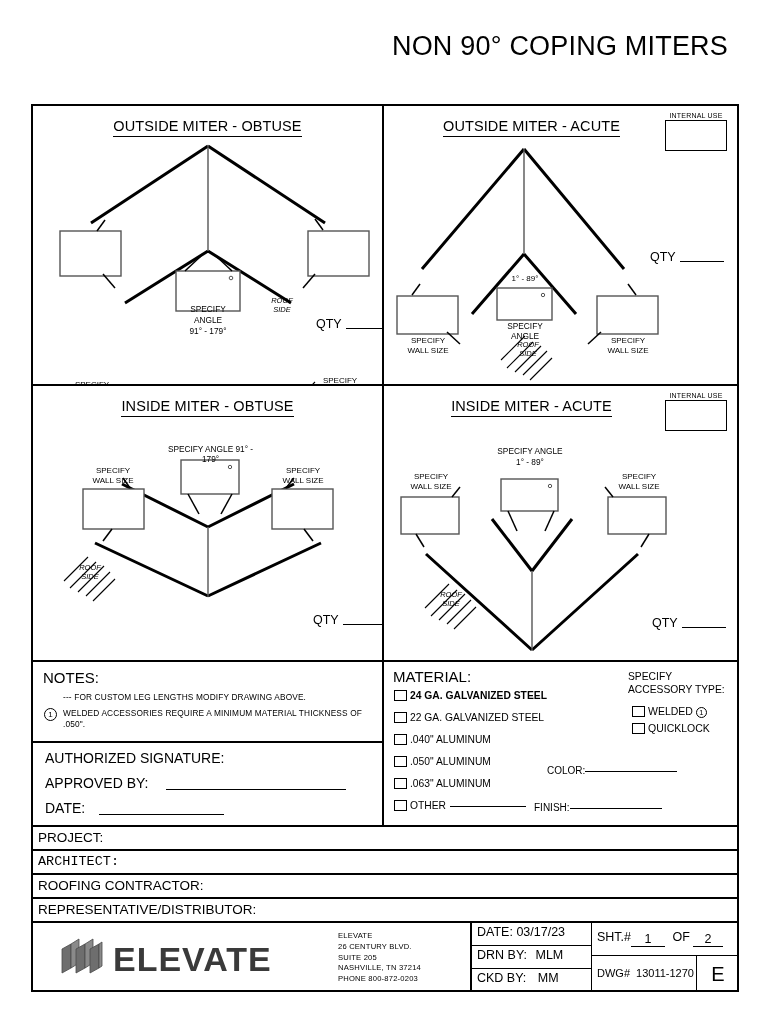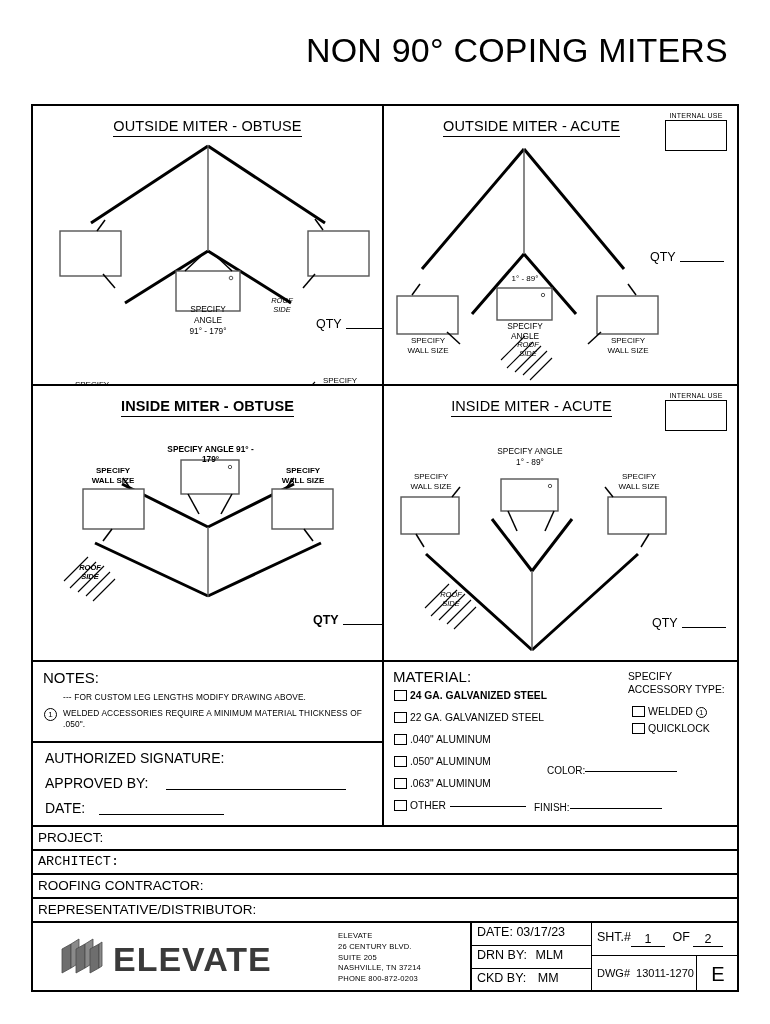--- a/index.html
+++ b/index.html
@@ -14,21 +14,21 @@
     position: relative;
     width: 770px; height: 1024px;
     background: #fff;
     overflow: hidden;
   }
 
   
   #doc-title {
     position: absolute;
     right: 42px; top: 31px;
-    font-size: 34px;
+    font-size: 27px;
     font-weight: 400;
     letter-spacing: 0.2px;
     white-space: nowrap;
     margin-left: 16px;
   }
 
   
   #frame {
     position: absolute;
     left: 31px; top: 104px;
@@ -37,21 +37,21 @@
     background: #fff;
   }
 
   
   .panel {
     position: absolute;
     overflow: hidden;
   }
   #panel-tl { left: 0;     top: 0;    width: 349px; height: 278px; }
   #panel-tr { left: 349px; top: 0;    width: 355px; height: 324px; border-left: 2px solid #000; }
-  #panel-bl { left: 0;     top: 278px; width: 349px; height: 276px; border-top: 2px solid #000; font-weight: bold; }
+  #panel-bl { left: 0;     top: 278px; width: 349px; height: 276px; border-top: 2px solid #000; }
   #panel-br { left: 349px; top: 278px; width: 355px; height: 276px; border-top: 2px solid #000; border-left: 2px solid #000; }
 
   .panel-title {
     position: absolute;
     top: 12px;
     left: 0; right: 0;
     text-align: center;
     font-size: 14.5px;
     letter-spacing: 0.1px;
   }

